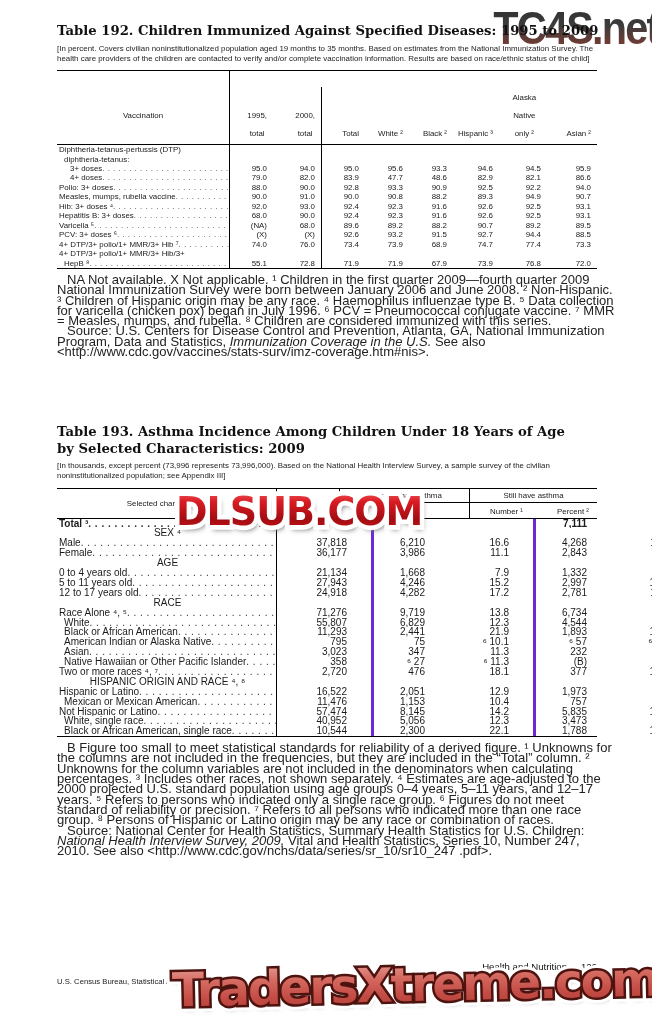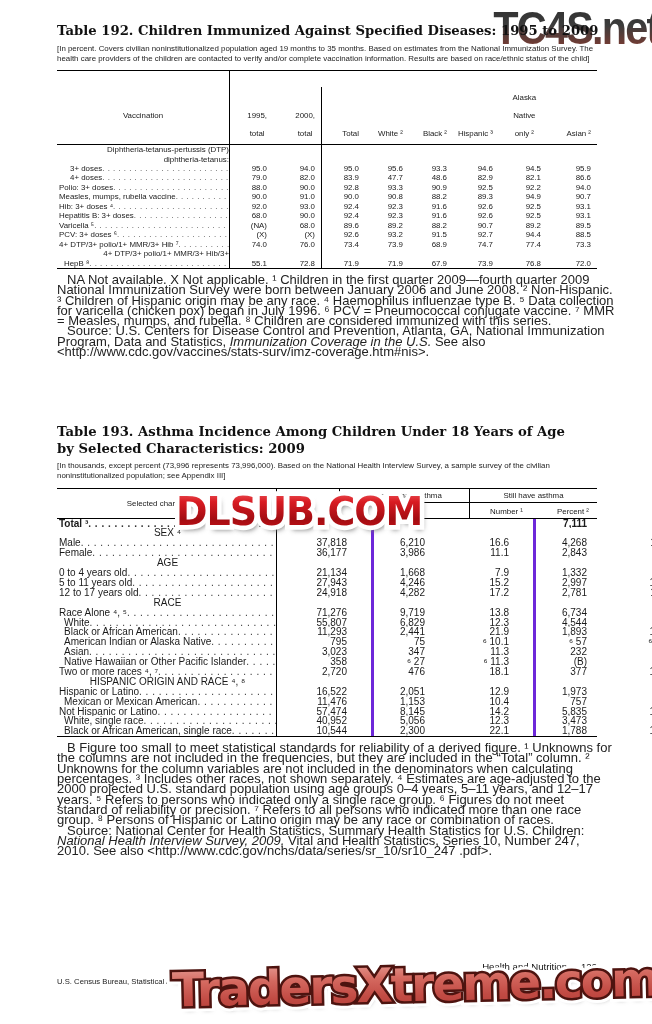--- a/index.html
+++ b/index.html
@@ -14,21 +14,21 @@
   .notes .ital{font-style:italic;}
 
   
   .sec192{position:absolute;left:57px;top:23px;width:558px;}
   .sec193{position:absolute;left:57px;top:424px;width:558px;}
 
   
   .dtable{width:540px;border-top:1px solid #000;border-bottom:1px solid #000;}
   .cell{box-sizing:border-box;overflow:hidden;}
   .num{text-align:right;padding-right:6px;white-space:nowrap;}
-  .clabel{display:flex;align-items:baseline;white-space:nowrap;justify-content:flex-end;}
+  .clabel{display:flex;align-items:baseline;white-space:nowrap;}
   .lbl{white-space:nowrap;}
   .leader{flex:1;overflow:hidden;white-space:nowrap;color:#333;}
   .leader::after{content:" . . . . . . . . . . . . . . . . . . . . . . . . . . . . . . . . . . . . . . . . . . . . . . . . . . . .";letter-spacing:.5px;}
   .ind0{padding-left:2px;} .ind1{padding-left:7px;} .ind2{padding-left:13px;}
   .boldrow{font-weight:bold;}
   .sect{display:block;text-align:center;white-space:nowrap;}
 
   
   .g192{display:grid;grid-template-columns:172px 44px 48px 44px 44px 44px 46px 48px 50px;}
   .t192-head{border-bottom:1.3px solid #000;font-size:7.9px;}

